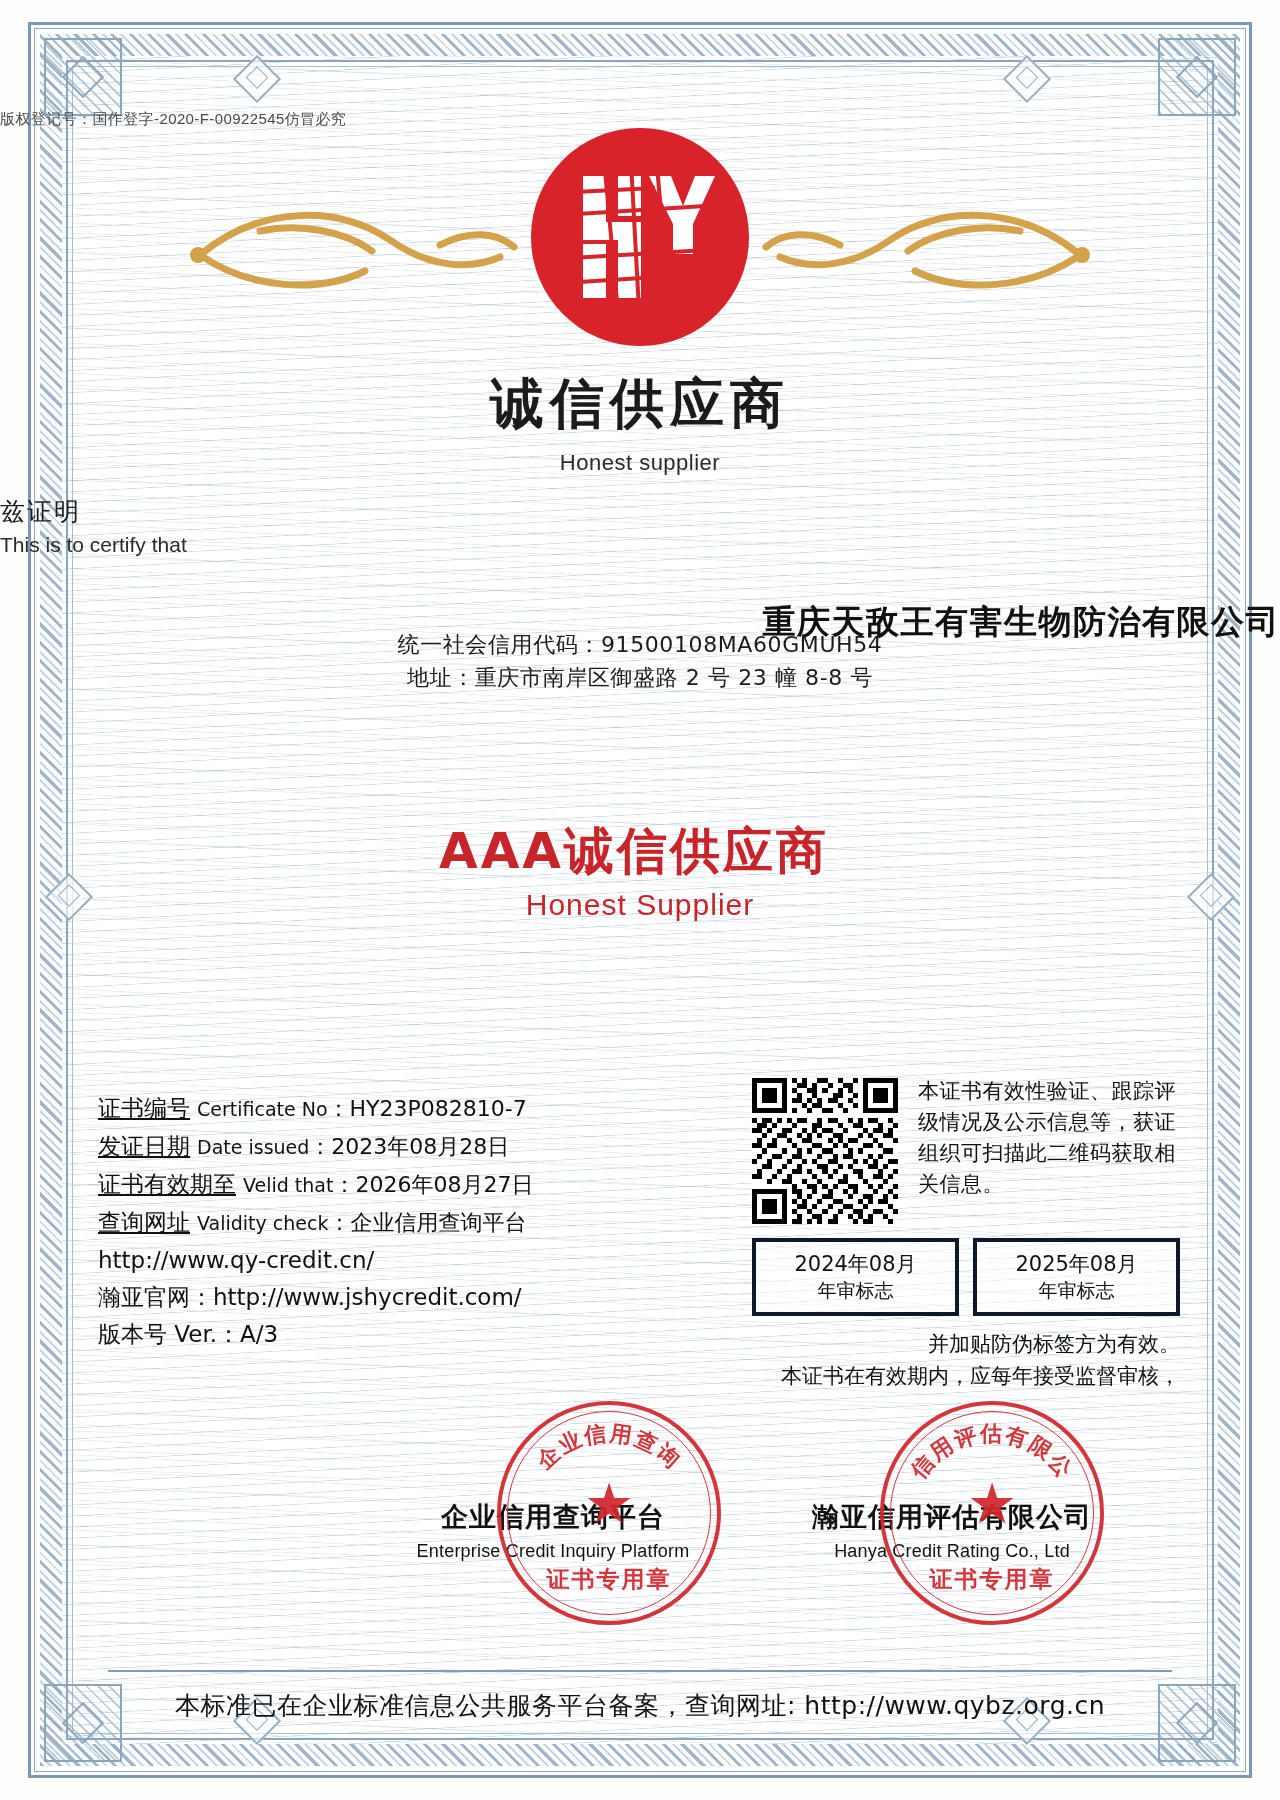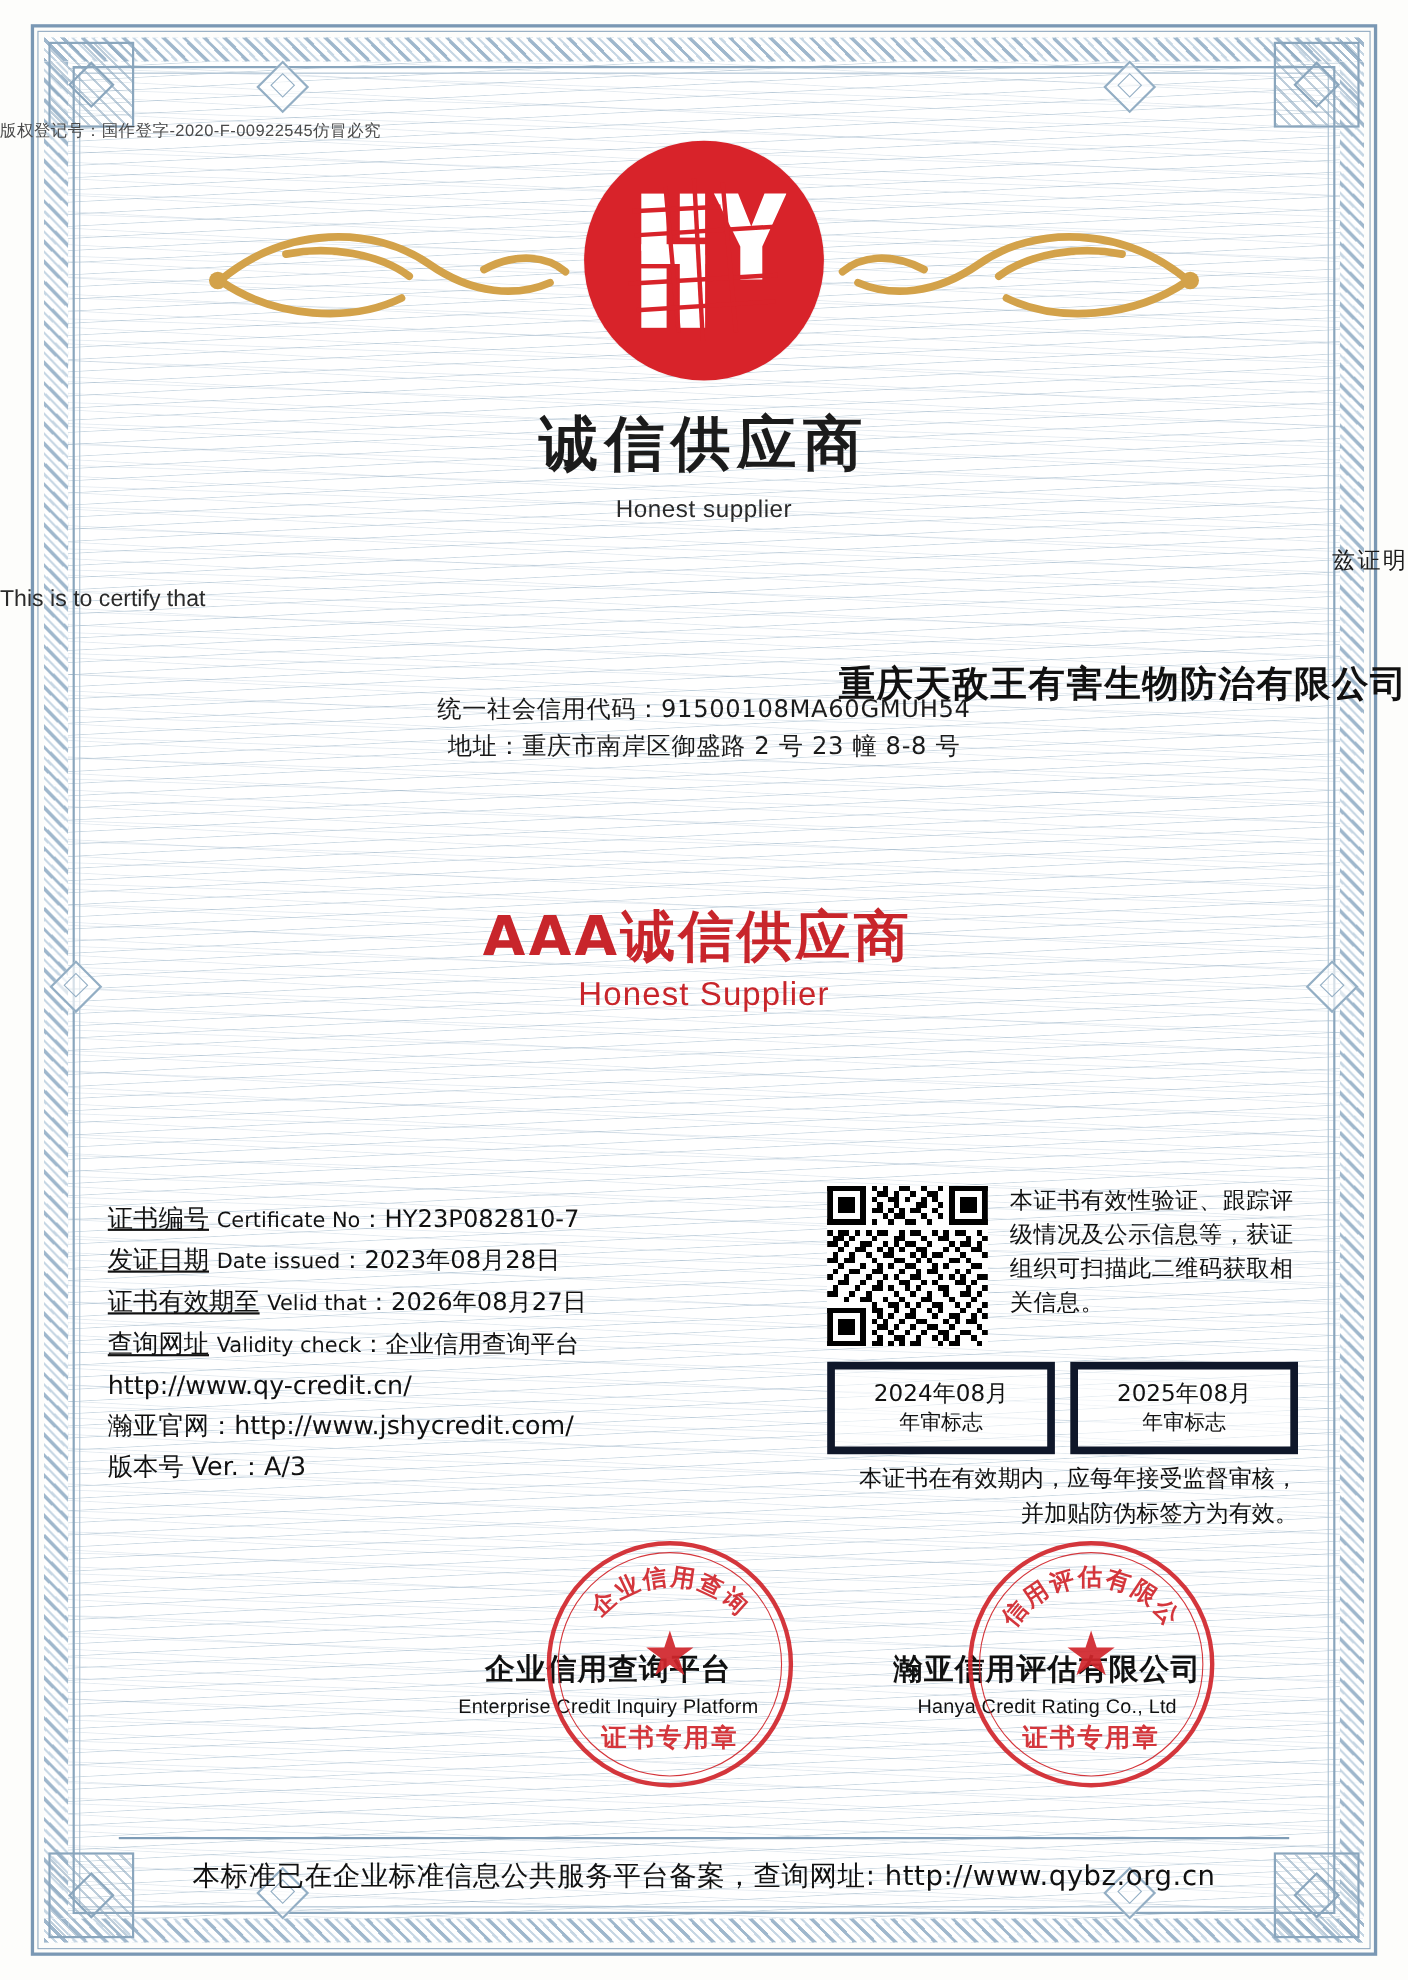--- a/index.html
+++ b/index.html
@@ -209,22 +209,22 @@
     left: 0; right: 0;
     text-align: center;
     font-size: 22px;
     color: #2a2a2a;
     letter-spacing: 0.5px;
   }
   .certify-cn {
     position: absolute;
     top: 495px;
     left: 0; right: 0;
-    text-align: right;
-    font-size: 21px;
+    text-align: left;
+    font-size: 25px;
     color: #1b1b1b;
     letter-spacing: 2px;
     font-family: "DejaVu Sans", "Liberation Sans", sans-serif;
   }
   .certify-en {
     position: absolute;
     top: 533px;
     left: 0; right: 0;
     text-align: left;
     font-size: 21px;
@@ -329,21 +329,21 @@
   .stamp-boxes {
     position: absolute;
     left: 752px;
     top: 1238px;
     width: 428px;
     display: flex;
     gap: 14px;
   }
   .stamp-box {
     flex: 1;
-    border: 7px solid #0f172a;
+    border: 4px solid #0f172a;
     height: 70px;
     display: flex;
     flex-direction: column;
     align-items: center;
     justify-content: center;
     font-family: "DejaVu Sans", "Liberation Sans", sans-serif;
     color: #111;
     background: rgba(255,255,255,0.55);
   }
   .stamp-box .y { font-size: 21px; line-height: 27px; }
@@ -780,22 +780,22 @@
       <div class="y">2024年08月</div>
       <div class="t">年审标志</div>
     </div>
     <div class="stamp-box">
       <div class="y">2025年08月</div>
       <div class="t">年审标志</div>
     </div>
   </div>
 
   <div class="annual-note">
+    <div>并加贴防伪标签方为有效。</div>
     <div>本证书在有效期内，应每年接受监督审核，</div>
-    <div>并加贴防伪标签方为有效。</div>
   </div>
 
   <div class="sig left">
     <div class="cn">企业信用查询平台</div>
     <div class="en">Enterprise Credit Inquiry Platform</div>
   </div>
 
   <div class="sig right">
     <div class="cn">瀚亚信用评估有限公司</div>
     <div class="en">Hanya Credit Rating Co., Ltd</div>

